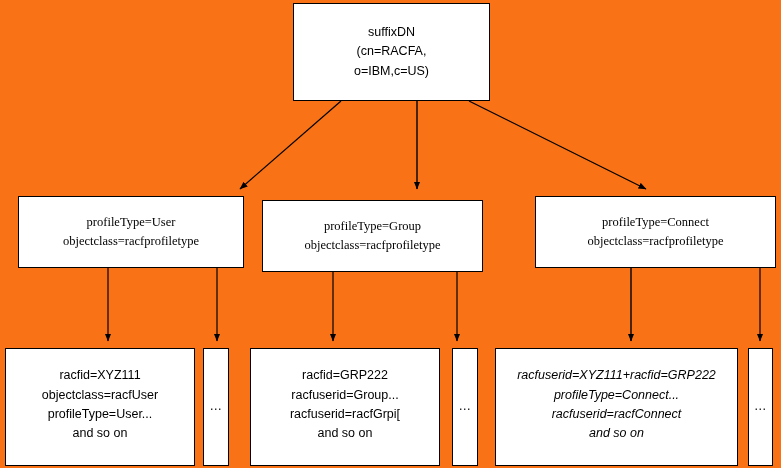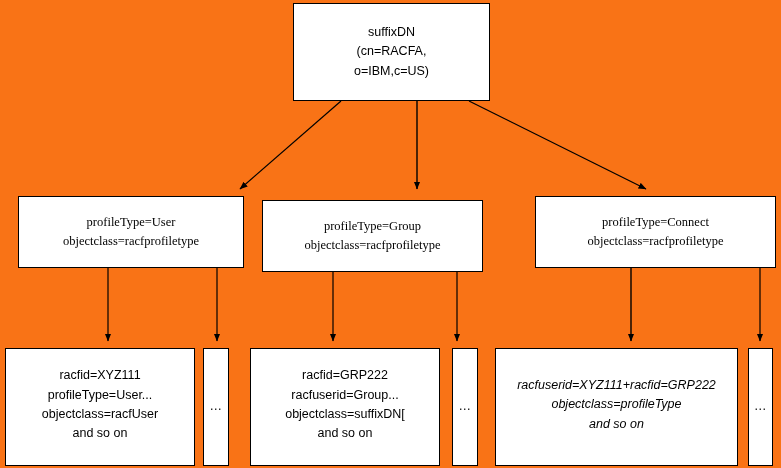--- a/index.html
+++ b/index.html
@@ -135,43 +135,44 @@
     <span class="line">objectclass=racfprofiletype</span>
   </div>
 
   <div class="node lvl2 lvl2-connect">
     <span class="line">profileType=Connect</span>
     <span class="line">objectclass=racfprofiletype</span>
   </div>
 
   <div class="node lvl3 lvl3-user">
     <span class="line">racfid=XYZ111</span>
+    <span class="line">objectclass=racfUser</span>
     <span class="line">profileType=User...</span>
-    <span class="line">objectclass=racfUser</span>
     <span class="line">and so on</span>
   </div>
 
   <div class="node ellipsis ellipsis-1">
     <span class="line">...</span>
   </div>
 
   <div class="node lvl3 lvl3-group">
     <span class="line">racfid=GRP222</span>
     <span class="line">racfuserid=Group...</span>
-    <span class="line">objectclass=suffixDN[</span>
+    <span class="line">racfuserid=racfGrpi[</span>
     <span class="line">and so on</span>
   </div>
 
   <div class="node ellipsis ellipsis-2">
     <span class="line">...</span>
   </div>
 
   <div class="node lvl3 lvl3-connect">
     <span class="line">racfuserid=XYZ111+racfid=GRP222</span>
-    <span class="line">objectclass=profileType</span>
+    <span class="line">profileType=Connect...</span>
+    <span class="line">racfuserid=racfConnect</span>
     <span class="line">and so on</span>
   </div>
 
   <div class="node ellipsis ellipsis-3">
     <span class="line">...</span>
   </div>
 
 </div>
 
 </body></html>

